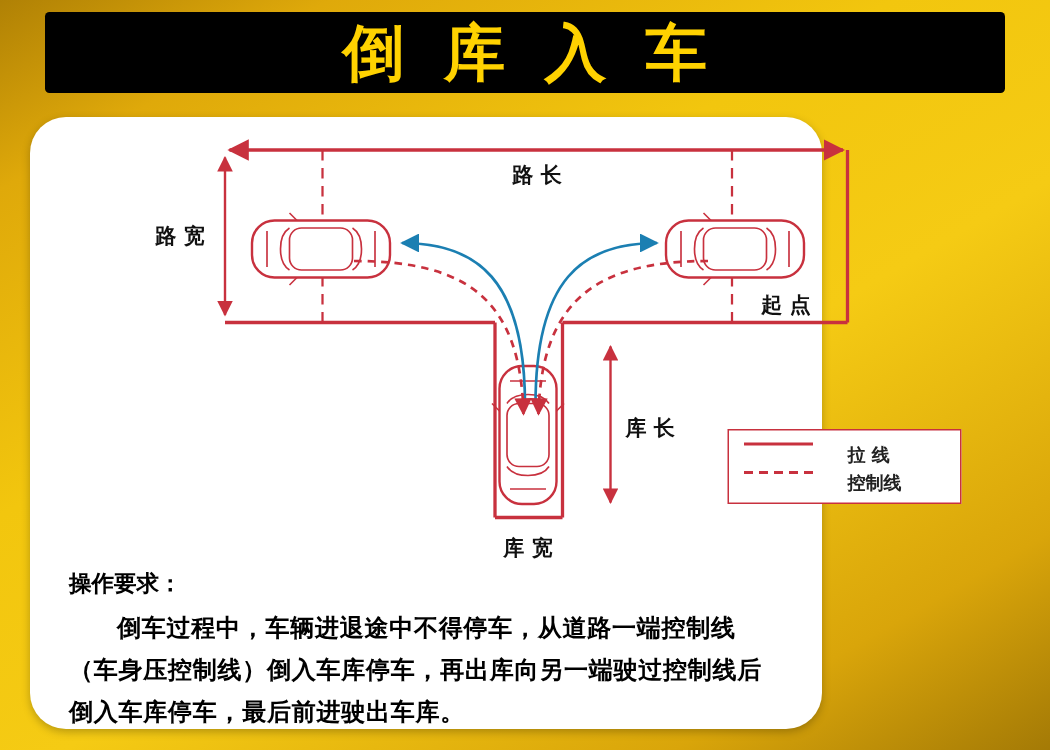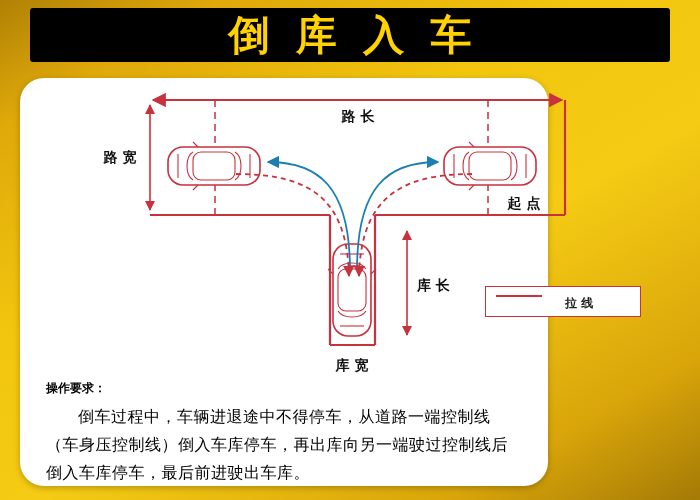--- a/index.html
+++ b/index.html
@@ -51,22 +51,22 @@
   .sample.solid-blue { border-top:2px solid #1b7fb2; }
   .sample.arrow::after {
     content:""; position:absolute; right:-3px; top:-6px;
     border-top:4px solid transparent; border-bottom:4px solid transparent;
   }
   .sample.arrow-blue::after { border-left:8px solid #1b7fb2; }
   .sample.arrow-red::after  { border-left:8px solid #c8313e; }
   .legend-label { font-size:12px; font-weight:600; color:#222; white-space:nowrap; }
 
   .instructions { position:absolute; left:26px; right:26px; top:302px; color:#000; z-index:1; }
-  .instructions-heading { font-size:12px; font-weight:700; margin-bottom:6px; }
-  .instructions-body { font-size:16px; font-weight:400; line-height:1.75; text-indent:2em; letter-spacing:0.5px; }
+  .instructions-heading { font-size:15px; font-weight:700; margin-bottom:6px; }
+  .instructions-body { font-size:16px; font-weight:700; line-height:1.75; text-indent:2em; letter-spacing:0.5px; }
 </style>
 </head>
 <body>
 
 <div class="banner">
   <div class="banner-title">倒 库 入 车</div>
 </div>
 
 <div class="card">
 
@@ -123,20 +123,24 @@
     <text x="504" y="130" text-anchor="middle" class="dlabel">起 点</text>
     <text x="397" y="212" class="dlabel">库 长</text>
     <text x="332" y="292" text-anchor="middle" class="dlabel">库 宽</text>
   </svg>
 
   <div class="legend">
     <div class="legend-row">
       <span class="sample solid-red"></span>
       <span class="legend-label">拉  线</span>
     </div>
+    <div class="legend-row">
+      <span class="sample dashed-red"></span>
+      <span class="legend-label">控制线</span>
+    </div>
   </div>
 
   <div class="instructions">
     <div class="instructions-heading">操作要求：</div>
     <div class="instructions-body">倒车过程中，车辆进退途中不得停车，从道路一端控制线（车身压控制线）倒入车库停车，再出库向另一端驶过控制线后倒入车库停车，最后前进驶出车库。</div>
   </div>
 
 </div>
 
 </body></html>

